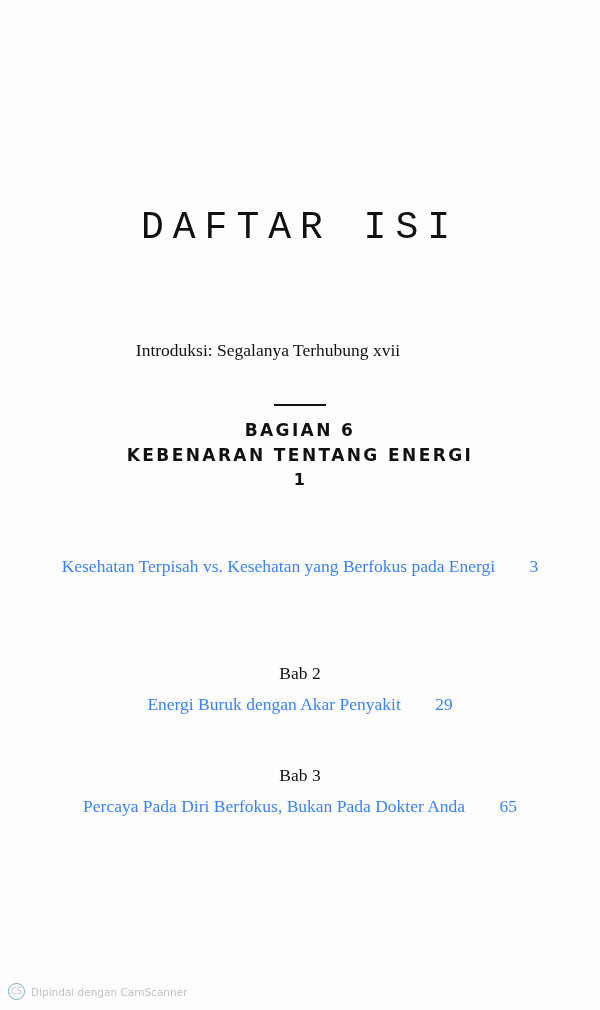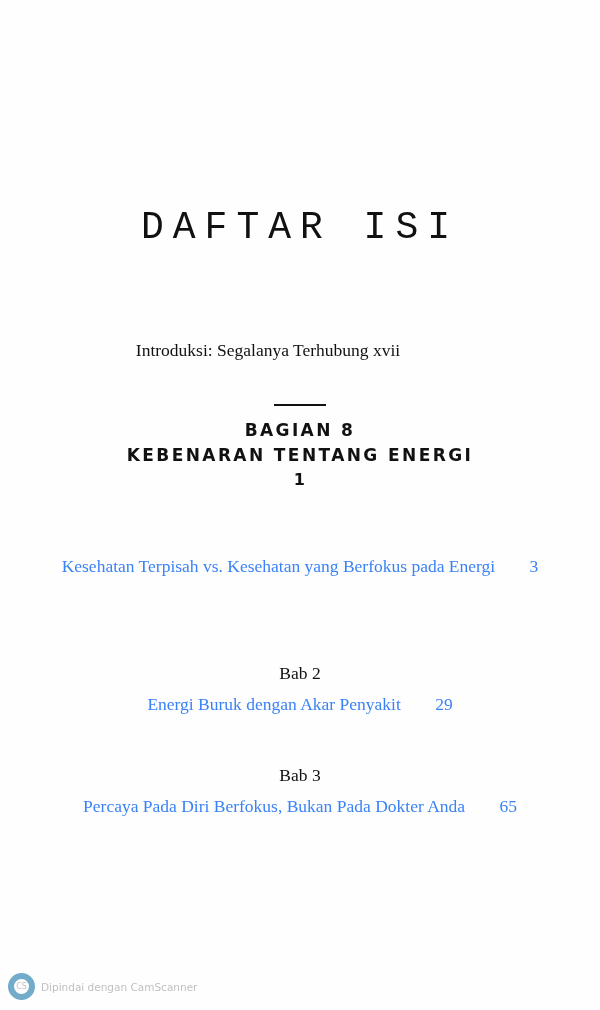--- a/index.html
+++ b/index.html
@@ -109,21 +109,21 @@
     left: 8px;
     bottom: 10px;
     display: flex;
     align-items: center;
     gap: 6px;
     opacity: 0.55;
   }
   .cs-badge {
     width: 15px;
     height: 15px;
-    border: 6px solid #0369a1;
+    border: 1px solid #0369a1;
     border-radius: 50%;
     font-family: "DejaVu Sans", sans-serif;
     font-size: 8px;
     color: #8d8d8d;
     display: flex;
     align-items: center;
     justify-content: center;
     letter-spacing: 0;
   }
   .cs-text {
@@ -136,21 +136,21 @@
 <body>
 
 <div class="page">
 
   <div class="toc-title">DAFTAR ISI</div>
 
   <div class="intro-line">Introduksi: Segalanya Terhubung xvii</div>
 
   <div class="part-block">
     <div class="part-rule"></div>
-    <div class="part-name">BAGIAN 8</div>
+    <div class="part-name">BAGIAN 6</div>
     <div class="part-subtitle">KEBENARAN TENTANG ENERGI</div>
     <div class="part-number">1</div>
   </div>
 
   <div class="chapter ch1">
     <div class="chapter-row">
       <span>Kesehatan Terpisah vs. Kesehatan yang Berfokus pada Energi</span>
       <span class="chapter-page">3</span>
     </div>
   </div>

